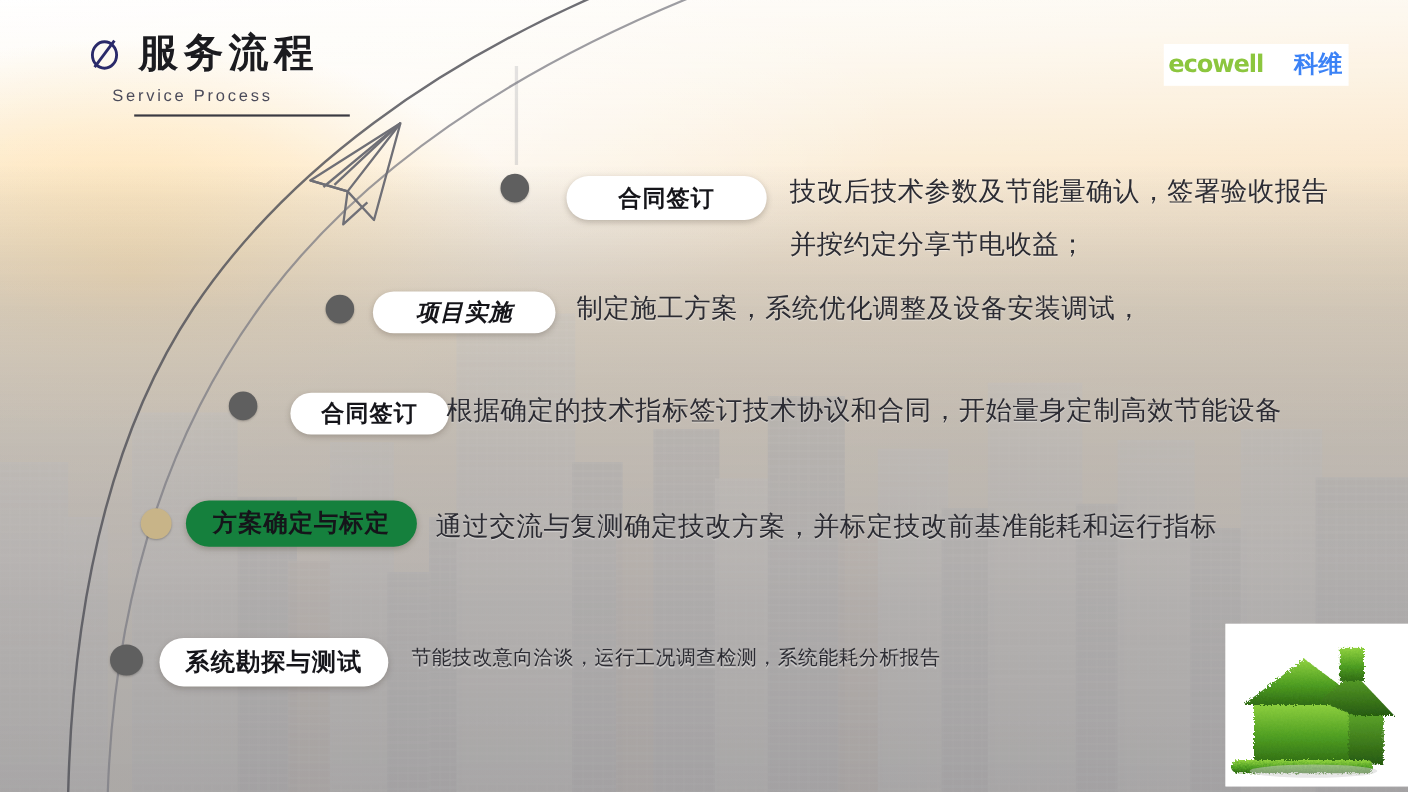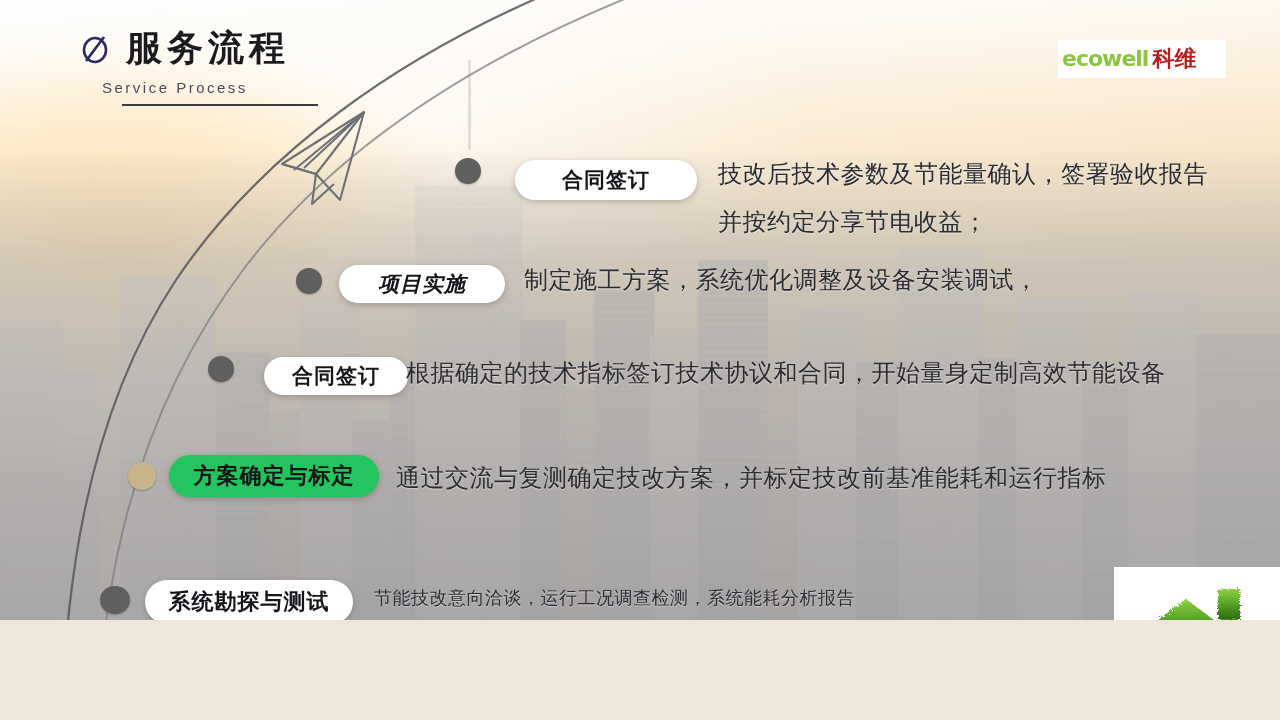--- a/index.html
+++ b/index.html
@@ -1,21 +1,21 @@
 <!DOCTYPE html>
 <html><head>
 <meta charset="utf-8">
 <style>
   html,body{margin:0;padding:0;}
   body{
     width:1280px;height:720px;overflow:hidden;
     font-family:"Liberation Sans","DejaVu Sans",sans-serif;
     background:#efe6da;
   }
-  #slide{position:relative;width:1280px;height:620px;overflow:hidden;}
+  #slide{position:relative;width:1280px;height:720px;overflow:hidden;}
 
   
   .bg-layer{position:absolute;inset:0;}
   .bg-sky{
     background:
       linear-gradient(175deg,#ffffff 0%,#fdf6ea 14%,#fbead0 26%,#f7e0bd 36%,#f3d9ae 44%,#efd2a3 52%,#e9cc9c 60%,#e3c896 70%,#ddc494 100%);
   }
   .bg-sunglow{
     background:
       radial-gradient(ellipse 520px 300px at 120px 250px, rgba(255,216,150,.95) 0%, rgba(255,223,168,.55) 45%, rgba(255,230,190,0) 72%),
@@ -69,37 +69,38 @@
   .logo{
     position:absolute;left:1058px;top:40px;width:168px;height:38px;
     background:#ffffff;display:flex;align-items:center;gap:4px;
     padding:0 4px;box-sizing:border-box;
   }
   .logo-eco{
     font-size:22px;font-weight:bold;color:#8cc63e;line-height:1;
     font-family:"DejaVu Sans","Liberation Sans",sans-serif;letter-spacing:-1px;
   }
   .logo-cn{
-    font-size:22px;font-weight:bold;color:#b91c1c;line-height:1;letter-spacing:0px;
-    font-family:"DejaVu Sans","Liberation Sans",sans-serif;
+    font-size:22px;font-weight:bold;color:#3b82f6;line-height:1;letter-spacing:0px;
+    font-family:"DejaVu Sans","Liberation Sans",sans-serif;
+    margin-left:24px;
   }
   .dot{
     position:absolute;border-radius:50%;
     background:#5f5f5f;box-shadow:0 1px 2px rgba(0,0,0,.25);
   }
   .dot.tan{background:#c8b488;}
   .pill{
     position:absolute;display:flex;align-items:center;justify-content:center;
     background:#ffffff;border-radius:999px;
     box-shadow:0 2px 6px rgba(60,50,40,.28);
     font-weight:bold;color:#15151a;
     font-family:"DejaVu Sans","Liberation Sans",sans-serif;
     white-space:nowrap;
   }
-  .pill.tan{background:#22c55e;box-shadow:0 2px 6px rgba(60,50,30,.30);}
+  .pill.tan{background:#15803d;box-shadow:0 2px 6px rgba(60,50,30,.30);}
   .desc{
     position:absolute;color:#2c2c33;white-space:nowrap;
     font-family:"DejaVu Sans","Liberation Sans",sans-serif;
     font-weight:400;letter-spacing:.5px;
     text-shadow:0 1px 1px rgba(255,255,255,.45);
   }
 
   
   .house{
     position:absolute;left:1114px;top:567px;width:166px;height:148px;

